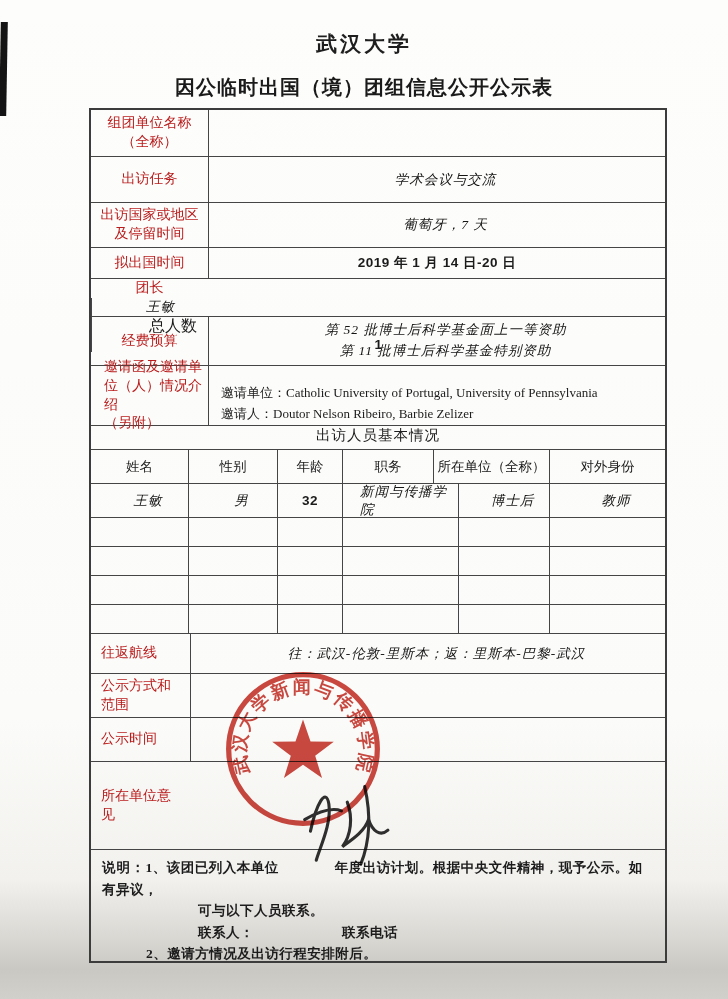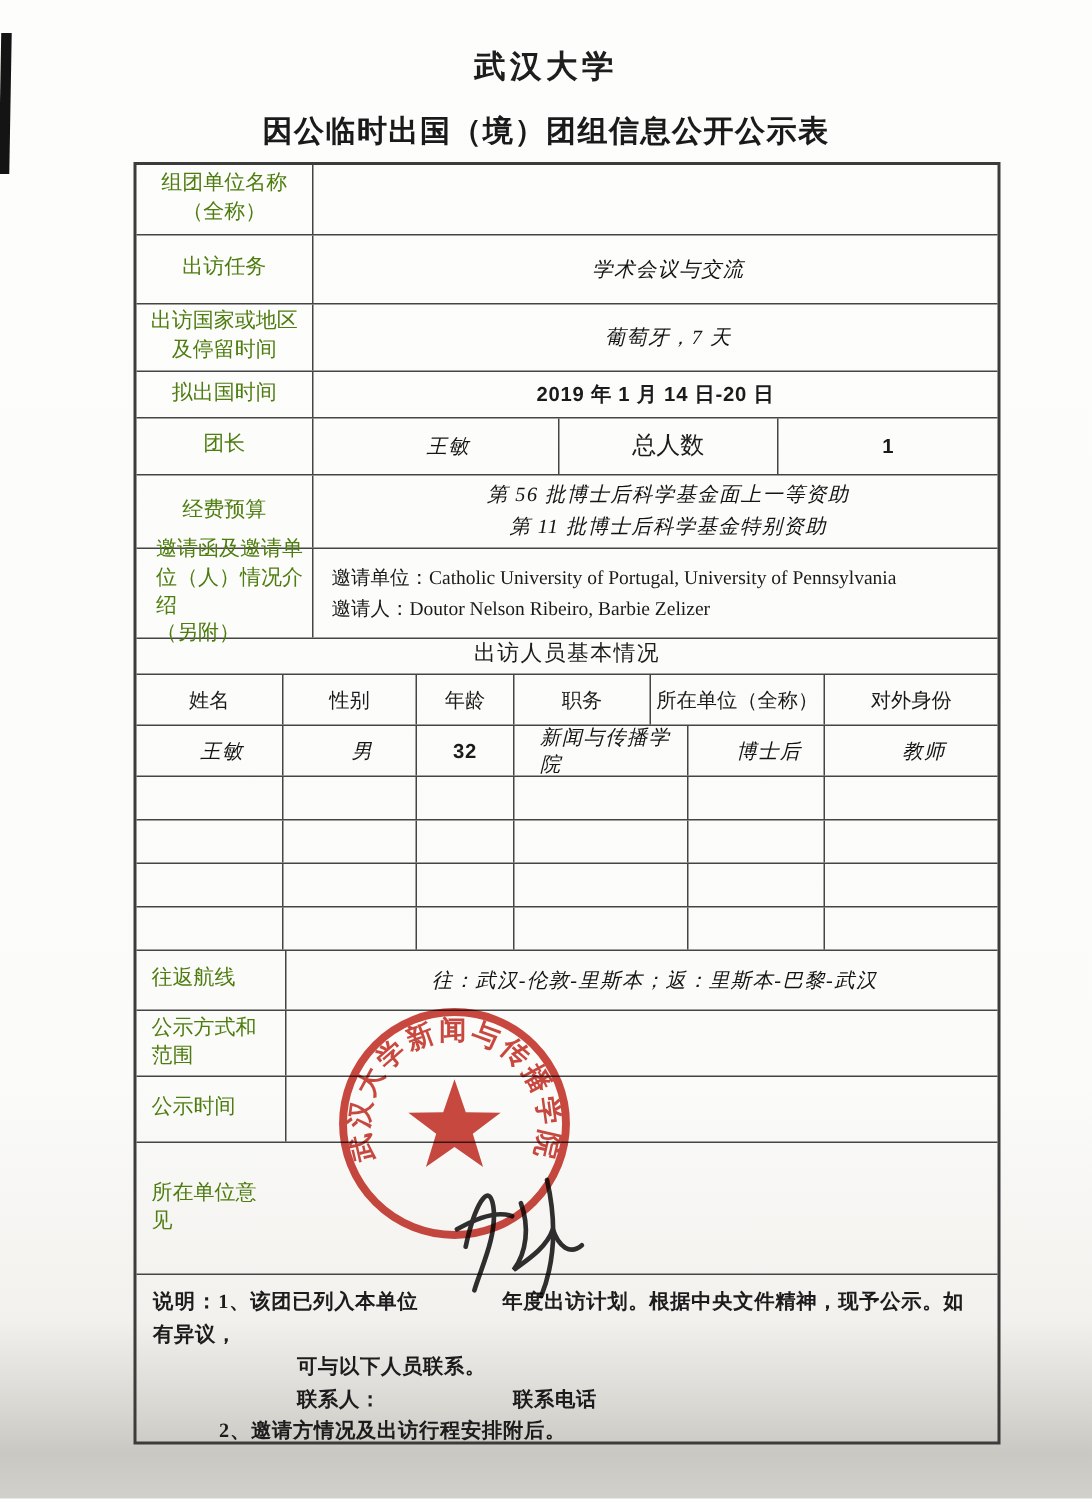--- a/index.html
+++ b/index.html
@@ -25,44 +25,44 @@
   }
   .form-table {
     position:absolute; left:89px; top:108px; width:578px;
     border:2px solid #3c3c3c;
     background:transparent;
   }
   .trow { display:flex; border-top:1.5px solid #454545; }
   .trow:first-child { border-top:none; }
   .cell { display:flex; flex-direction:column; justify-content:center; }
   .cell + .cell { border-left:1.5px solid #454545; }
-  .lbl { font-size:14px; line-height:1.35; color:#4d7c0f;font-family:Liberation Mono, monospace; }
+  .lbl { font-size:14px; line-height:1.35; color:#b91c1c;font-family:Liberation Mono, monospace; }
   .lbl.center { text-align:center; align-items:center; }
   .lbl.left { padding-left:10px; }
   .val { flex:1; display:flex; align-items:center; justify-content:center; font-size:13.5px; }
   .val.left { justify-content:flex-start; padding-left:12px; }
   .fill { font-style:italic; font-family:"Liberation Serif","DejaVu Serif",serif; color:#141414; letter-spacing:1px;padding-left:17px; }
   .printnum { font-family:"Liberation Sans","DejaVu Sans",sans-serif; font-weight:bold; font-size:13.5px; letter-spacing:0.5px; }
   
   .lblcol { width:117px; }
   
   .lblcol2 { width:99px; }
   .r-org { height:46px; }
   .r-task { height:46px; }
   .r-country { height:45px; }
   .r-date { height:31px; }
-  .r-leader { height:38px; }
+  .r-leader { height:38px;flex-direction:column; }
   .r-leader .c-name { width:121px; }
   .r-leader .c-total { width:163px; font-size:16px; }
   .r-leader .c-count { flex:1; }
   .r-budget { height:49px; }
   .r-budget .val { flex-direction:column; justify-content:center; line-height:1.55; }
   .r-invite { height:60px; }
   .r-invite .lbl { justify-content:center;padding-left:13px; }
-  .r-invite .val { flex-direction:column; align-items:flex-start; justify-content:center; line-height:1.6; font-size:13px; }
+  .r-invite .val { flex-direction:column; align-items:flex-start; justify-content:flex-end; line-height:1.6; font-size:13px; }
   .r-sechdr { height:24px; justify-content:center; }
   .r-sechdr .sectitle { width:100%; text-align:center; font-size:14.5px; color:#1d1d1d; letter-spacing:1px; }
   .pcell { display:flex; align-items:center; justify-content:center; font-size:13.5px; }
   .pcell + .pcell { border-left:1.5px solid #454545; }
   .pc1{width:97px;} .pc2{width:89px;} .pc3{width:65px;} .pc4{width:116px;} .pc5{width:91px;} .pc6{flex:1;}
   .r-phdr { height:34px; }
   .r-pdata { height:34px; }
   .r-pempty { height:29px; }
   .r-route { height:40px; }
   .r-scope { height:44px; }
@@ -136,21 +136,21 @@
     <div class="cell val fill c-name">王敏</div>
     <div class="cell val c-total">总人数</div>
     <div class="cell val printnum c-count">1</div>
   </div>
 
   <div class="trow r-budget">
     <div class="cell lblcol lbl center">
       <span>经费预算</span>
     </div>
     <div class="cell val fill">
-      <span>第 56 批博士后科学基金面上一等资助</span>
+      <span>第 52 批博士后科学基金面上一等资助</span>
       <span>第 11 批博士后科学基金特别资助</span>
     </div>
   </div>
 
   <div class="trow r-invite">
     <div class="cell lblcol lbl left">
       <span>邀请函及邀请单</span>
       <span>位（人）情况介绍</span>
       <span>（另附）</span>
     </div>

